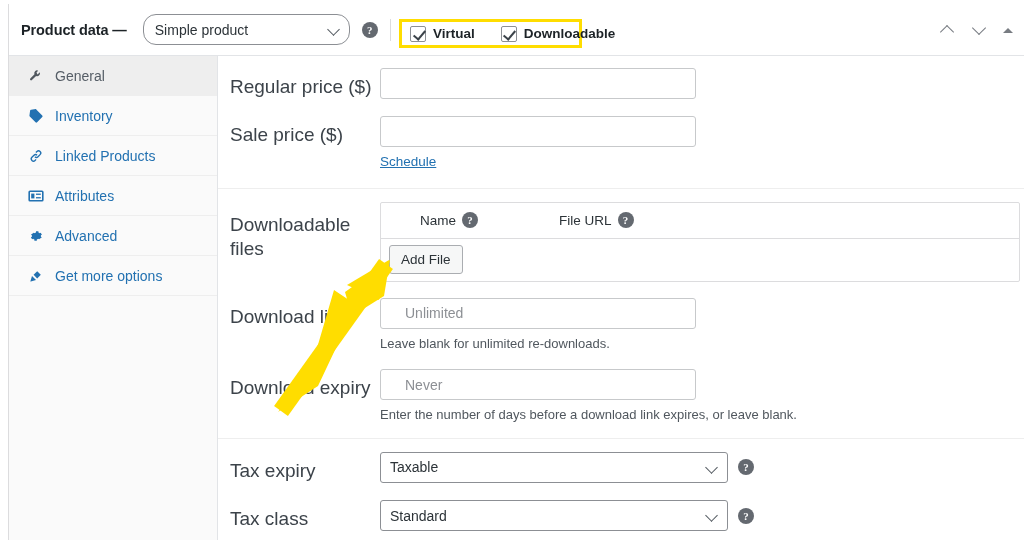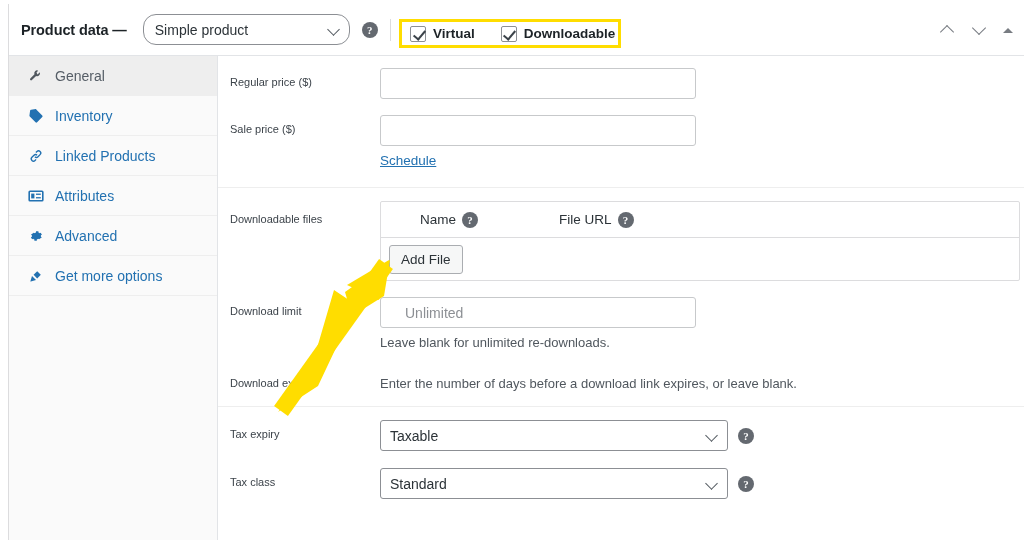--- a/index.html
+++ b/index.html
@@ -100,21 +100,21 @@
   .hdr-sep {
     margin-left: 12px;
     width: 1px; height: 22px;
     background: #dcdcde;
   }
 
   
   .cb-highlight {
     position: absolute;
     left: 390px; top: 15px;
-    width: 222px; height: 29px;
+    width: 183px; height: 29px;
     border: 3px solid #ffdd00;
     background: #ffffff;
     display: flex;
     align-items: center;
   }
   .cb-wrap {
     display: flex;
     align-items: center;
     font-size: 13.5px;
     color: #1d2327;
@@ -224,21 +224,21 @@
   }
 
   .field-row {
     position: relative;
     display: flex;
     align-items: flex-start;
     padding-left: 12px;
   }
   .field-label {
     width: 150px;
-    font-size: 11px;
+    font-size: 19px;
     color: #3c434a;
     padding-top: 7px;
     flex: none;
     line-height: 1.3;
   }
   .field-ctrl { flex: 1; }
 
   .txt-input {
     width: 316px; height: 31px;
     border: 1px solid #c7c9cb;
@@ -495,20 +495,23 @@
             <div class="txt-input">
               <span class="ph">Unlimited</span>
             </div>
             <div class="desc">Leave blank for unlimited re-downloads.</div>
           </div>
         </div>
 
         <div class="field-row" style="margin-top:17px;">
           <div class="field-label">Download expiry</div>
           <div class="field-ctrl">
+            <div class="txt-input">
+              <span class="ph">Never</span>
+            </div>
             <div class="desc">Enter the number of days before a download link expires, or leave blank.</div>
           </div>
         </div>
       </div>
 
       <div class="divider" style="margin-top:14px;"></div>
 
       <div style="padding-top:13px;">
         <div class="field-row">
           <div class="field-label">Tax expiry</div>

